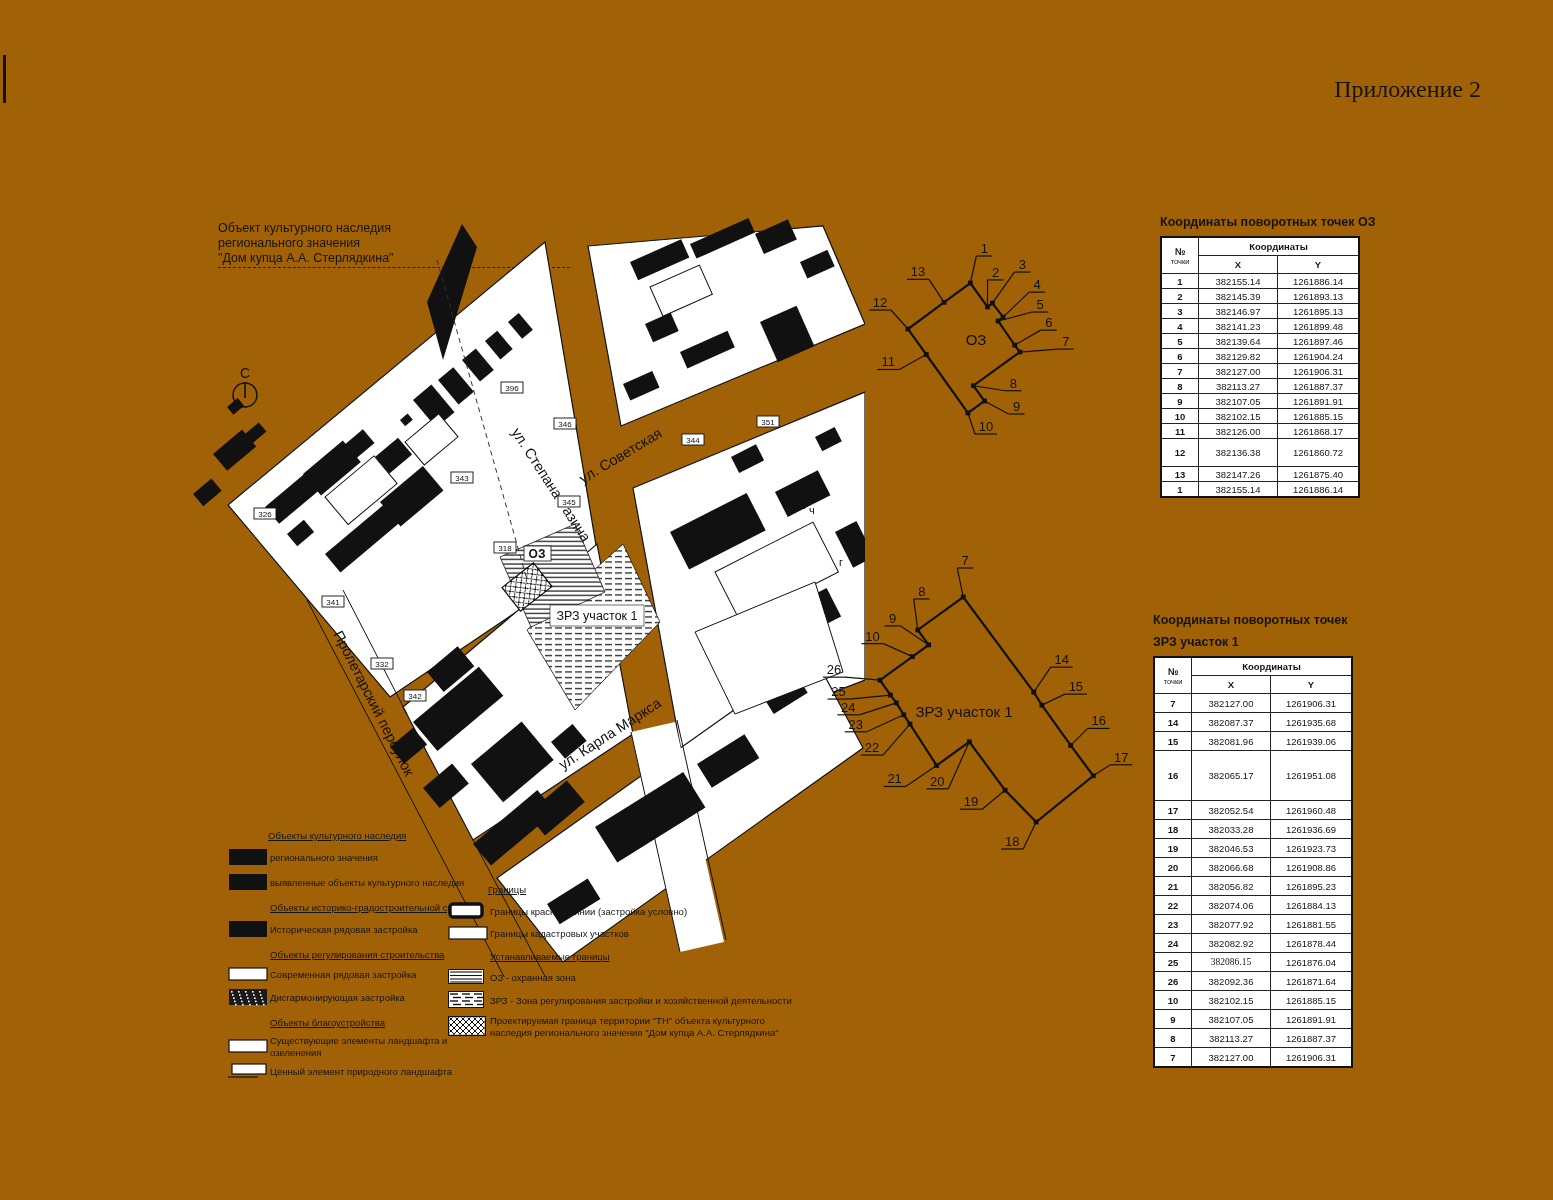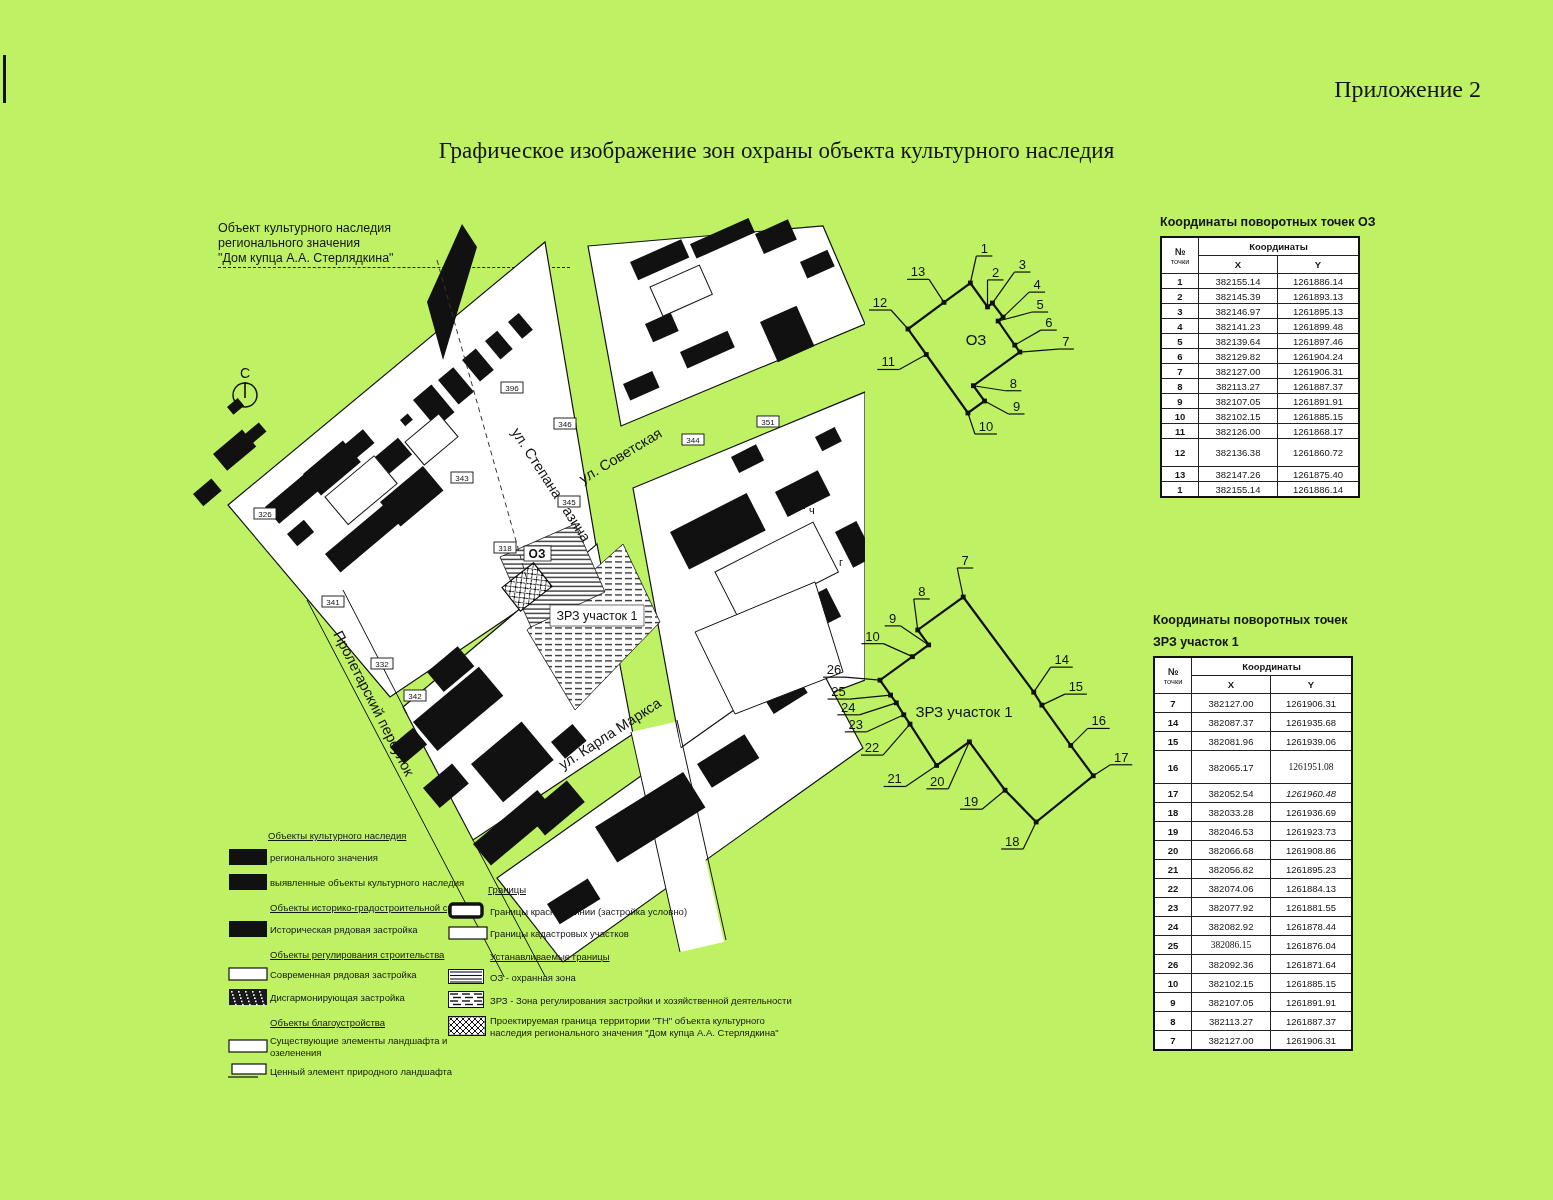--- a/index.html
+++ b/index.html
@@ -1,16 +1,16 @@
 <!DOCTYPE html>
 <html><head>
 <meta charset="utf-8">
 <style>
   html,body{margin:0;padding:0;background:#e8e8e8;}
-  .page{position:relative;width:1553px;height:1200px;background:#bef264;overflow:hidden;
+  .page{position:relative;width:1553px;height:1200px;background:#a16207;overflow:hidden;
         font-family:"Liberation Sans",sans-serif;color:#141414;}
   .edge-mark{position:absolute;left:3px;top:55px;width:3px;height:48px;background:#111;}
   .appendix{position:absolute;right:72px;top:76px;font-family:"Liberation Serif",serif;
             font-size:24px;}
   .doc-title{position:absolute;left:0;top:138px;width:1553px;text-align:center;
              font-family:"Liberation Serif",serif;font-size:23px;}
   .annotation{position:absolute;left:218px;top:221px;font-size:12.5px;line-height:15px;}
   .annotation .u3{display:inline-block;min-width:352px;border-bottom:1px dashed #222;padding-bottom:1px;}
   svg text{font-family:"Liberation Sans",sans-serif;}
   .map-svg{position:absolute;left:175px;top:202px;}
@@ -39,21 +39,20 @@
   .lg-label{line-height:11.5px;}
 </style>
 </head>
 <body>
 
 <div class="page">
 
   <div class="edge-mark"></div>
 
   <div class="appendix">Приложение 2</div>
-  <div class="doc-title">Графическое изображение зон охраны объекта культурного наследия</div>
 
   <div class="annotation">
     <div>Объект культурного наследия</div>
     <div>регионального значения</div>
     <div><span class="u3">"Дом купца А.А. Стерлядкина"</span></div>
   </div>
 
   <svg class="map-svg" id="city-map" width="690" height="775" viewBox="0 0 690 775">
     <defs>
       <pattern id="pOZ" width="6" height="4.5" patternUnits="userSpaceOnUse">
@@ -442,26 +441,26 @@
             <td style="padding: 3.5px 2px;">1261935.68</td>
           </tr>
           <tr>
             <td style="padding: 3.5px 2px; font-weight: bold;">15</td>
             <td style="padding: 3.5px 2px;">382081.96</td>
             <td style="padding: 3.5px 2px;">1261939.06</td>
           </tr>
           <tr>
             <td style="padding: 3.5px 2px; font-weight: bold;">16</td>
             <td style="padding: 3.5px 2px;">382065.17</td>
-            <td style="padding: 11px 2px; font-family: Liberation Serif, serif;">1261951.08</td>
+            <td style="padding: 19px 2px;">1261951.08</td>
           </tr>
           <tr>
             <td style="padding: 3.5px 2px; font-weight: bold;">17</td>
             <td style="padding: 3.5px 2px;">382052.54</td>
-            <td style="padding: 3.5px 2px; font-style: italic;">1261960.48</td>
+            <td style="padding: 3.5px 2px;">1261960.48</td>
           </tr>
           <tr>
             <td style="padding: 3.5px 2px; font-weight: bold;">18</td>
             <td style="padding: 3.5px 2px;">382033.28</td>
             <td style="padding: 3.5px 2px;">1261936.69</td>
           </tr>
           <tr>
             <td style="padding: 3.5px 2px; font-weight: bold;">19</td>
             <td style="padding: 3.5px 2px;">382046.53</td>
             <td style="padding: 3.5px 2px;">1261923.73</td>

